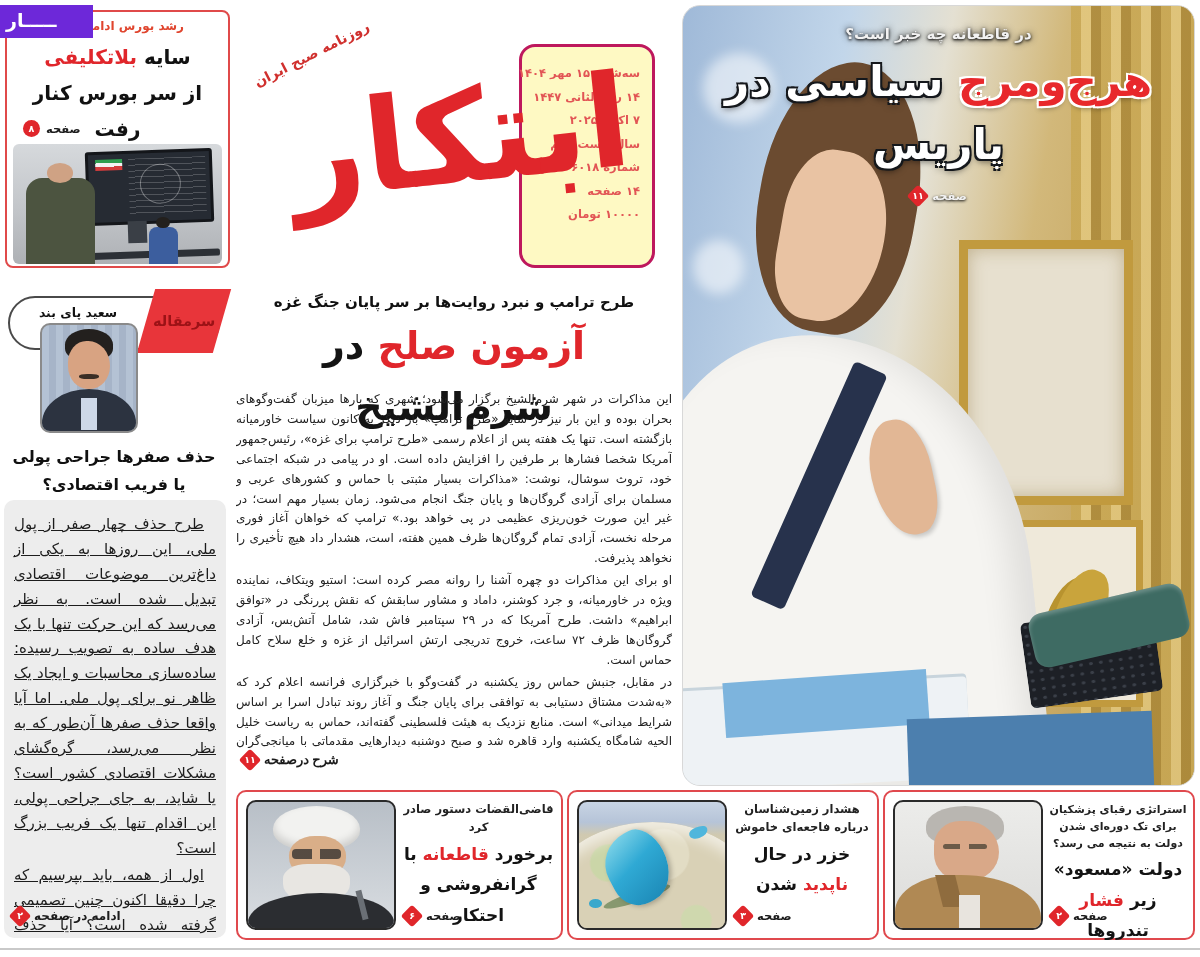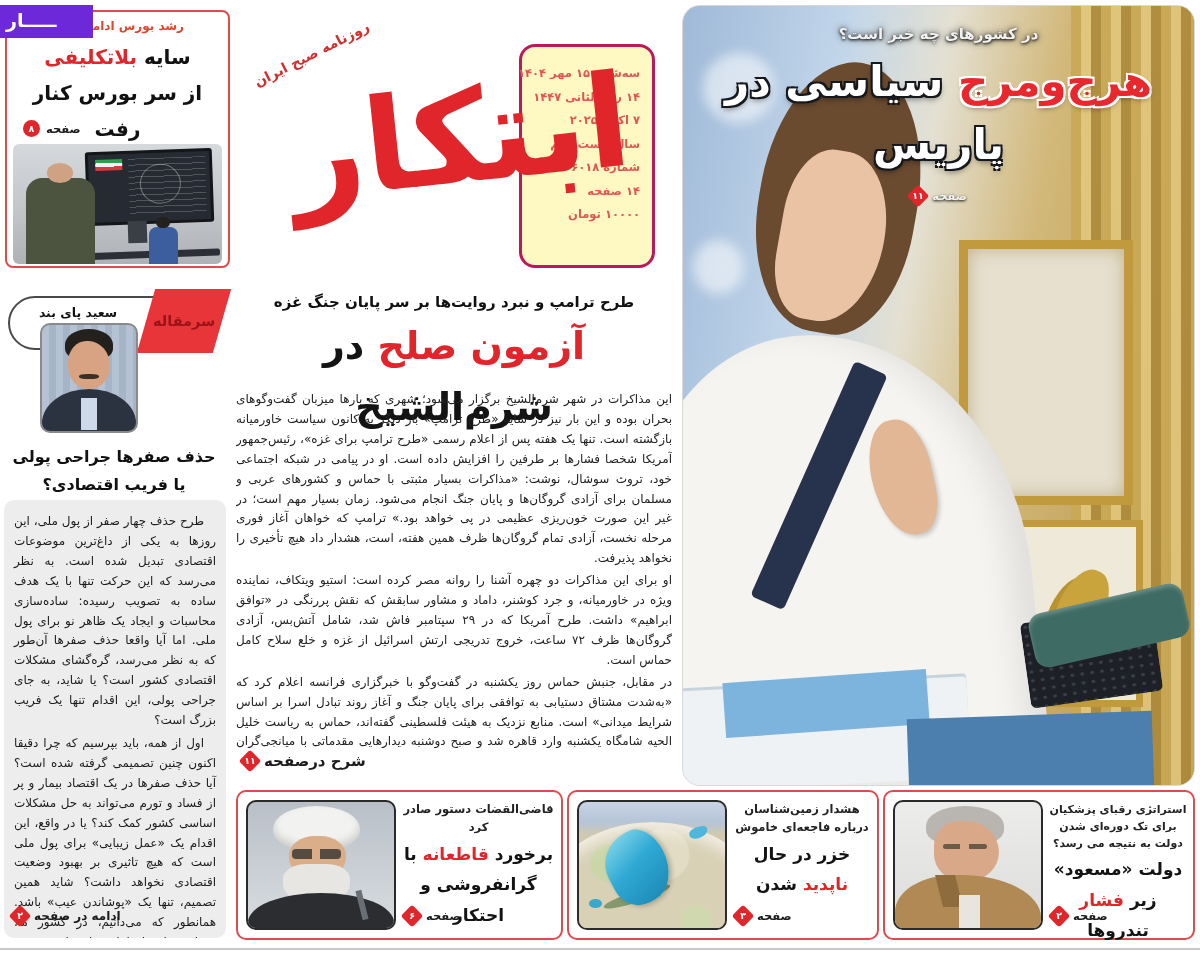--- a/index.html
+++ b/index.html
@@ -70,37 +70,37 @@
   .paris-pg { left:0; top:182px; width:100%; display:flex; justify-content:center; z-index:5; }
   .paris-pg .pg-label { color:#f2f2f2; text-shadow:0 1px 3px #000; }
 
   
   .lead-kicker { left:236px; top:293px; width:436px; text-align:center; font-size:15px; font-weight:bold; color:#111; }
   .lead-h { left:236px; top:316px; width:436px; text-align:center; font-size:38px; font-weight:900; line-height:1.6; color:#141414; }
   .lead-h .red { color:#e0262b; }
   .lead-body { left:236px; top:390px; width:436px; height:358px; overflow:hidden; direction:rtl; text-align:justify; font-size:12px; line-height:1.66; color:#222; }
   .lead-body p { margin-bottom:2px; }
   .lead-footer { left:242px; top:752px; }
-  .lead-footer .pg-label { font-size:15px; }
+  .lead-footer .pg-label { font-size:13px;font-family:Liberation Serif, serif; }
 
   
   .ed-pill { left:8px; top:296px; width:212px; height:54px; border:2px solid #4a4a4a; border-radius:28px; background:#fff; }
   .ed-author { left:18px; top:305px; width:120px; text-align:center; font-size:12.5px; font-weight:bold; color:#111; z-index:2; }
   .ed-tag { left:146px; top:289px; width:76px; height:64px; background:#e8353a; transform:skewX(-16deg); z-index:3; display:flex; align-items:center; justify-content:center; }
   .ed-tag span { transform:skewX(16deg); color:#9c1216; font-size:14.5px; font-weight:bold; }
   .photo-saeed { left:40px; top:323px; width:98px; height:110px; border:2px solid #8a8a8a; border-radius:10px; overflow:hidden; z-index:4;
     background:repeating-linear-gradient(90deg,#b4c2d4 0 7px,#a6b4c8 7px 14px); }
   .ps-hair { position:absolute; left:24%; top:4%; width:52%; height:30%; background:#23201e; border-radius:50% 50% 40% 40%; }
   .ps-face { position:absolute; left:28%; top:15%; width:44%; height:45%; background:#d8a382; border-radius:46% 54% 50% 50%; }
   .ps-mo { position:absolute; left:39%; top:46%; width:22%; height:5%; background:#3a2e26; border-radius:40%; }
   .ps-suit { position:absolute; left:0; bottom:0; width:100%; height:40%; background:#2c3340; border-radius:50% 50% 0 0 / 80% 80% 0 0; }
   .ps-shirt { position:absolute; left:42%; bottom:1%; width:16%; height:30%; background:#cdd8e8; }
   .ed-h { left:6px; top:443px; width:216px; text-align:center; font-size:16px; font-weight:900; line-height:1.75; color:#101010; }
   .ed-box { left:4px; top:500px; width:222px; height:438px; background:#ededed; border-radius:10px; padding:12px 10px 30px; overflow:hidden; direction:rtl; }
-  .ed-box p { font-size:12px; line-height:1.66; text-align:justify; color:#1c1c1c; text-indent:12px; margin-bottom:3px; }
+  .ed-box p { font-size:15px; line-height:1.66; text-align:justify; color:#1c1c1c; text-indent:12px; margin-bottom:3px;text-decoration:underline; }
   .ed-footer { left:12px; top:908px; z-index:5; }
   .ed-footer .pg-label { font-size:12px; }
 
   
   .bstory { top:790px; height:150px; border:2px solid #e0494e; border-radius:10px; background:#fff; }
   .bs-a { left:236px; width:327px; }
   .bs-b { left:567px; width:312px; }
   .bs-c { left:883px; width:312px; }
   .bs-photo { position:absolute; left:8px; top:8px; width:150px; height:130px; border:2px solid #2a2a2a; border-radius:10px; overflow:hidden; }
   .bs-text { position:absolute; left:162px; right:4px; top:6px; bottom:4px; display:flex; flex-direction:column; align-items:center; }
@@ -198,21 +198,21 @@
       <div class="pm-hair"></div>
       <div class="pm-face"></div>
     </div>
     <div class="pm-hand"></div>
     <div class="pm-papers"></div>
     <div class="pm-folder1"></div>
     <div class="pm-folder2"></div>
     <div class="pm-pad"></div>
     <div class="pm-handset"></div>
 
-    <div class="abs paris-kicker">در کشورهای چه خبر است؟</div>
+    <div class="abs paris-kicker">در قاطعانه چه خبر است؟</div>
     <div class="abs paris-h">
       <span class="ol-red">هرج‌ومرج</span><span class="ol-white"> سیاسی در</span><br>
       <span class="ol-white">پاریس</span>
     </div>
     <div class="abs paris-pg">
       <div class="pgrow">
         <span class="pg-label">صفحه</span>
         <span class="badge diamond">
             <i>۱۱</i>
           </span>

